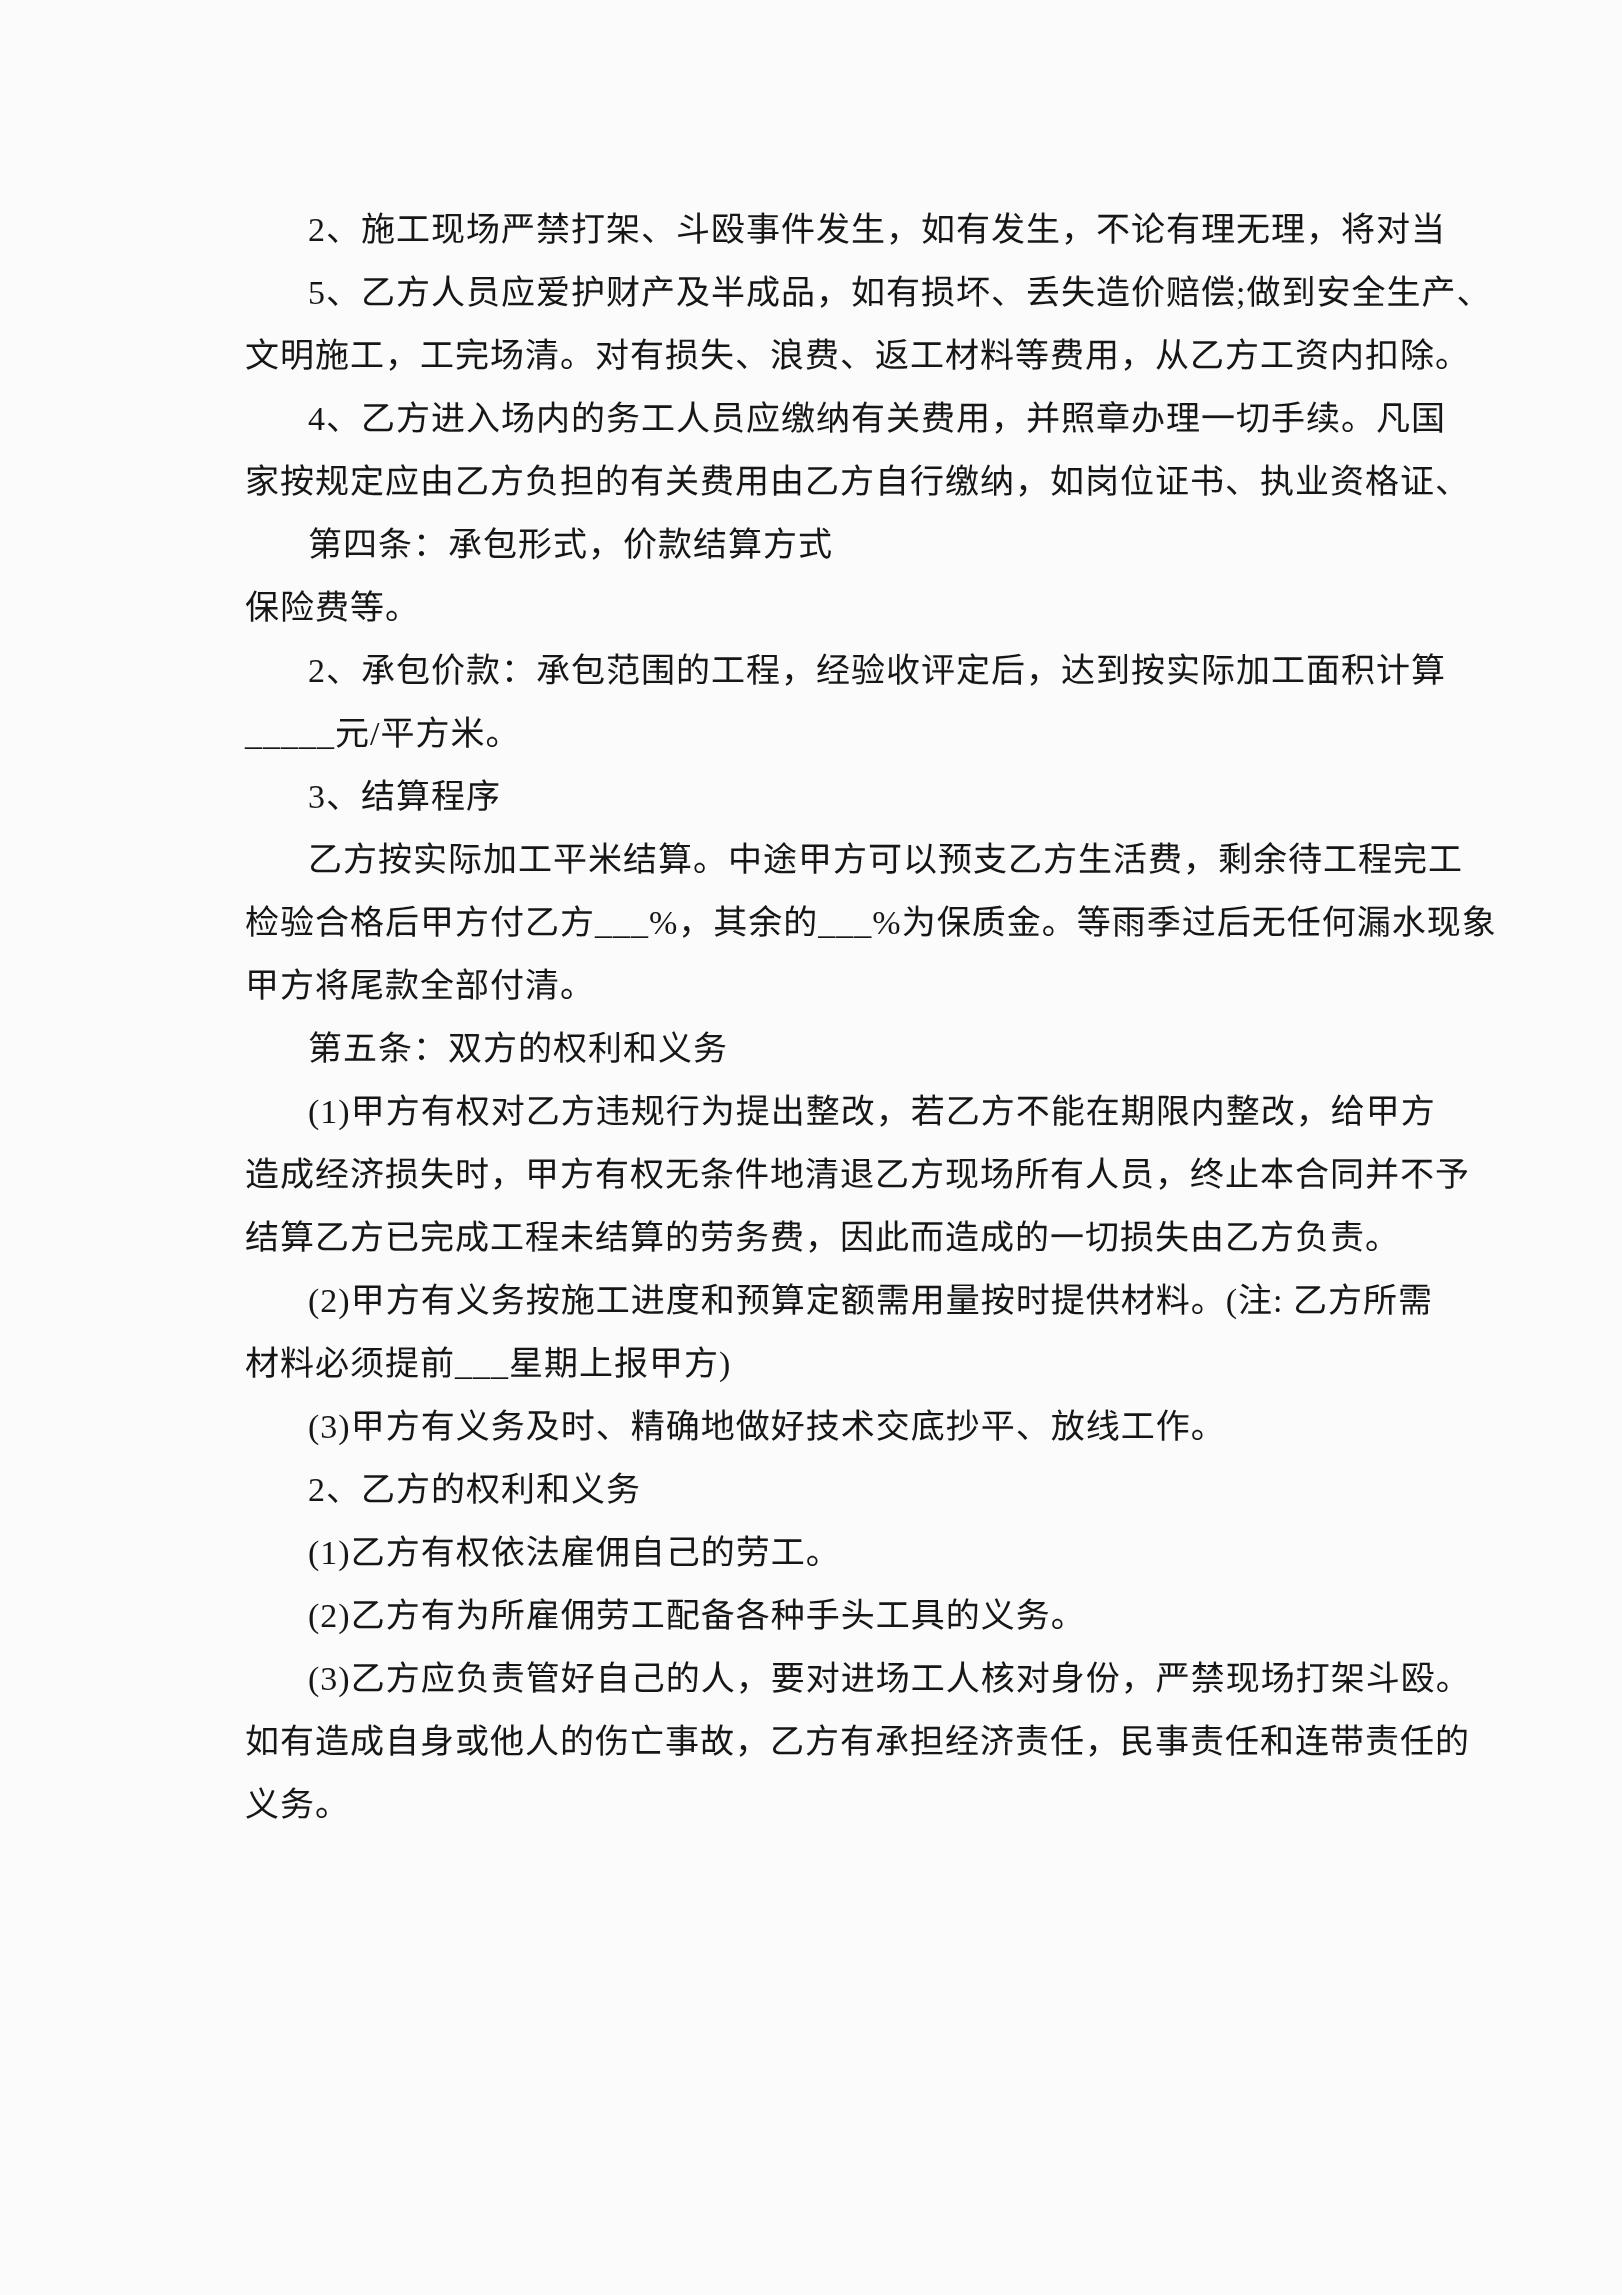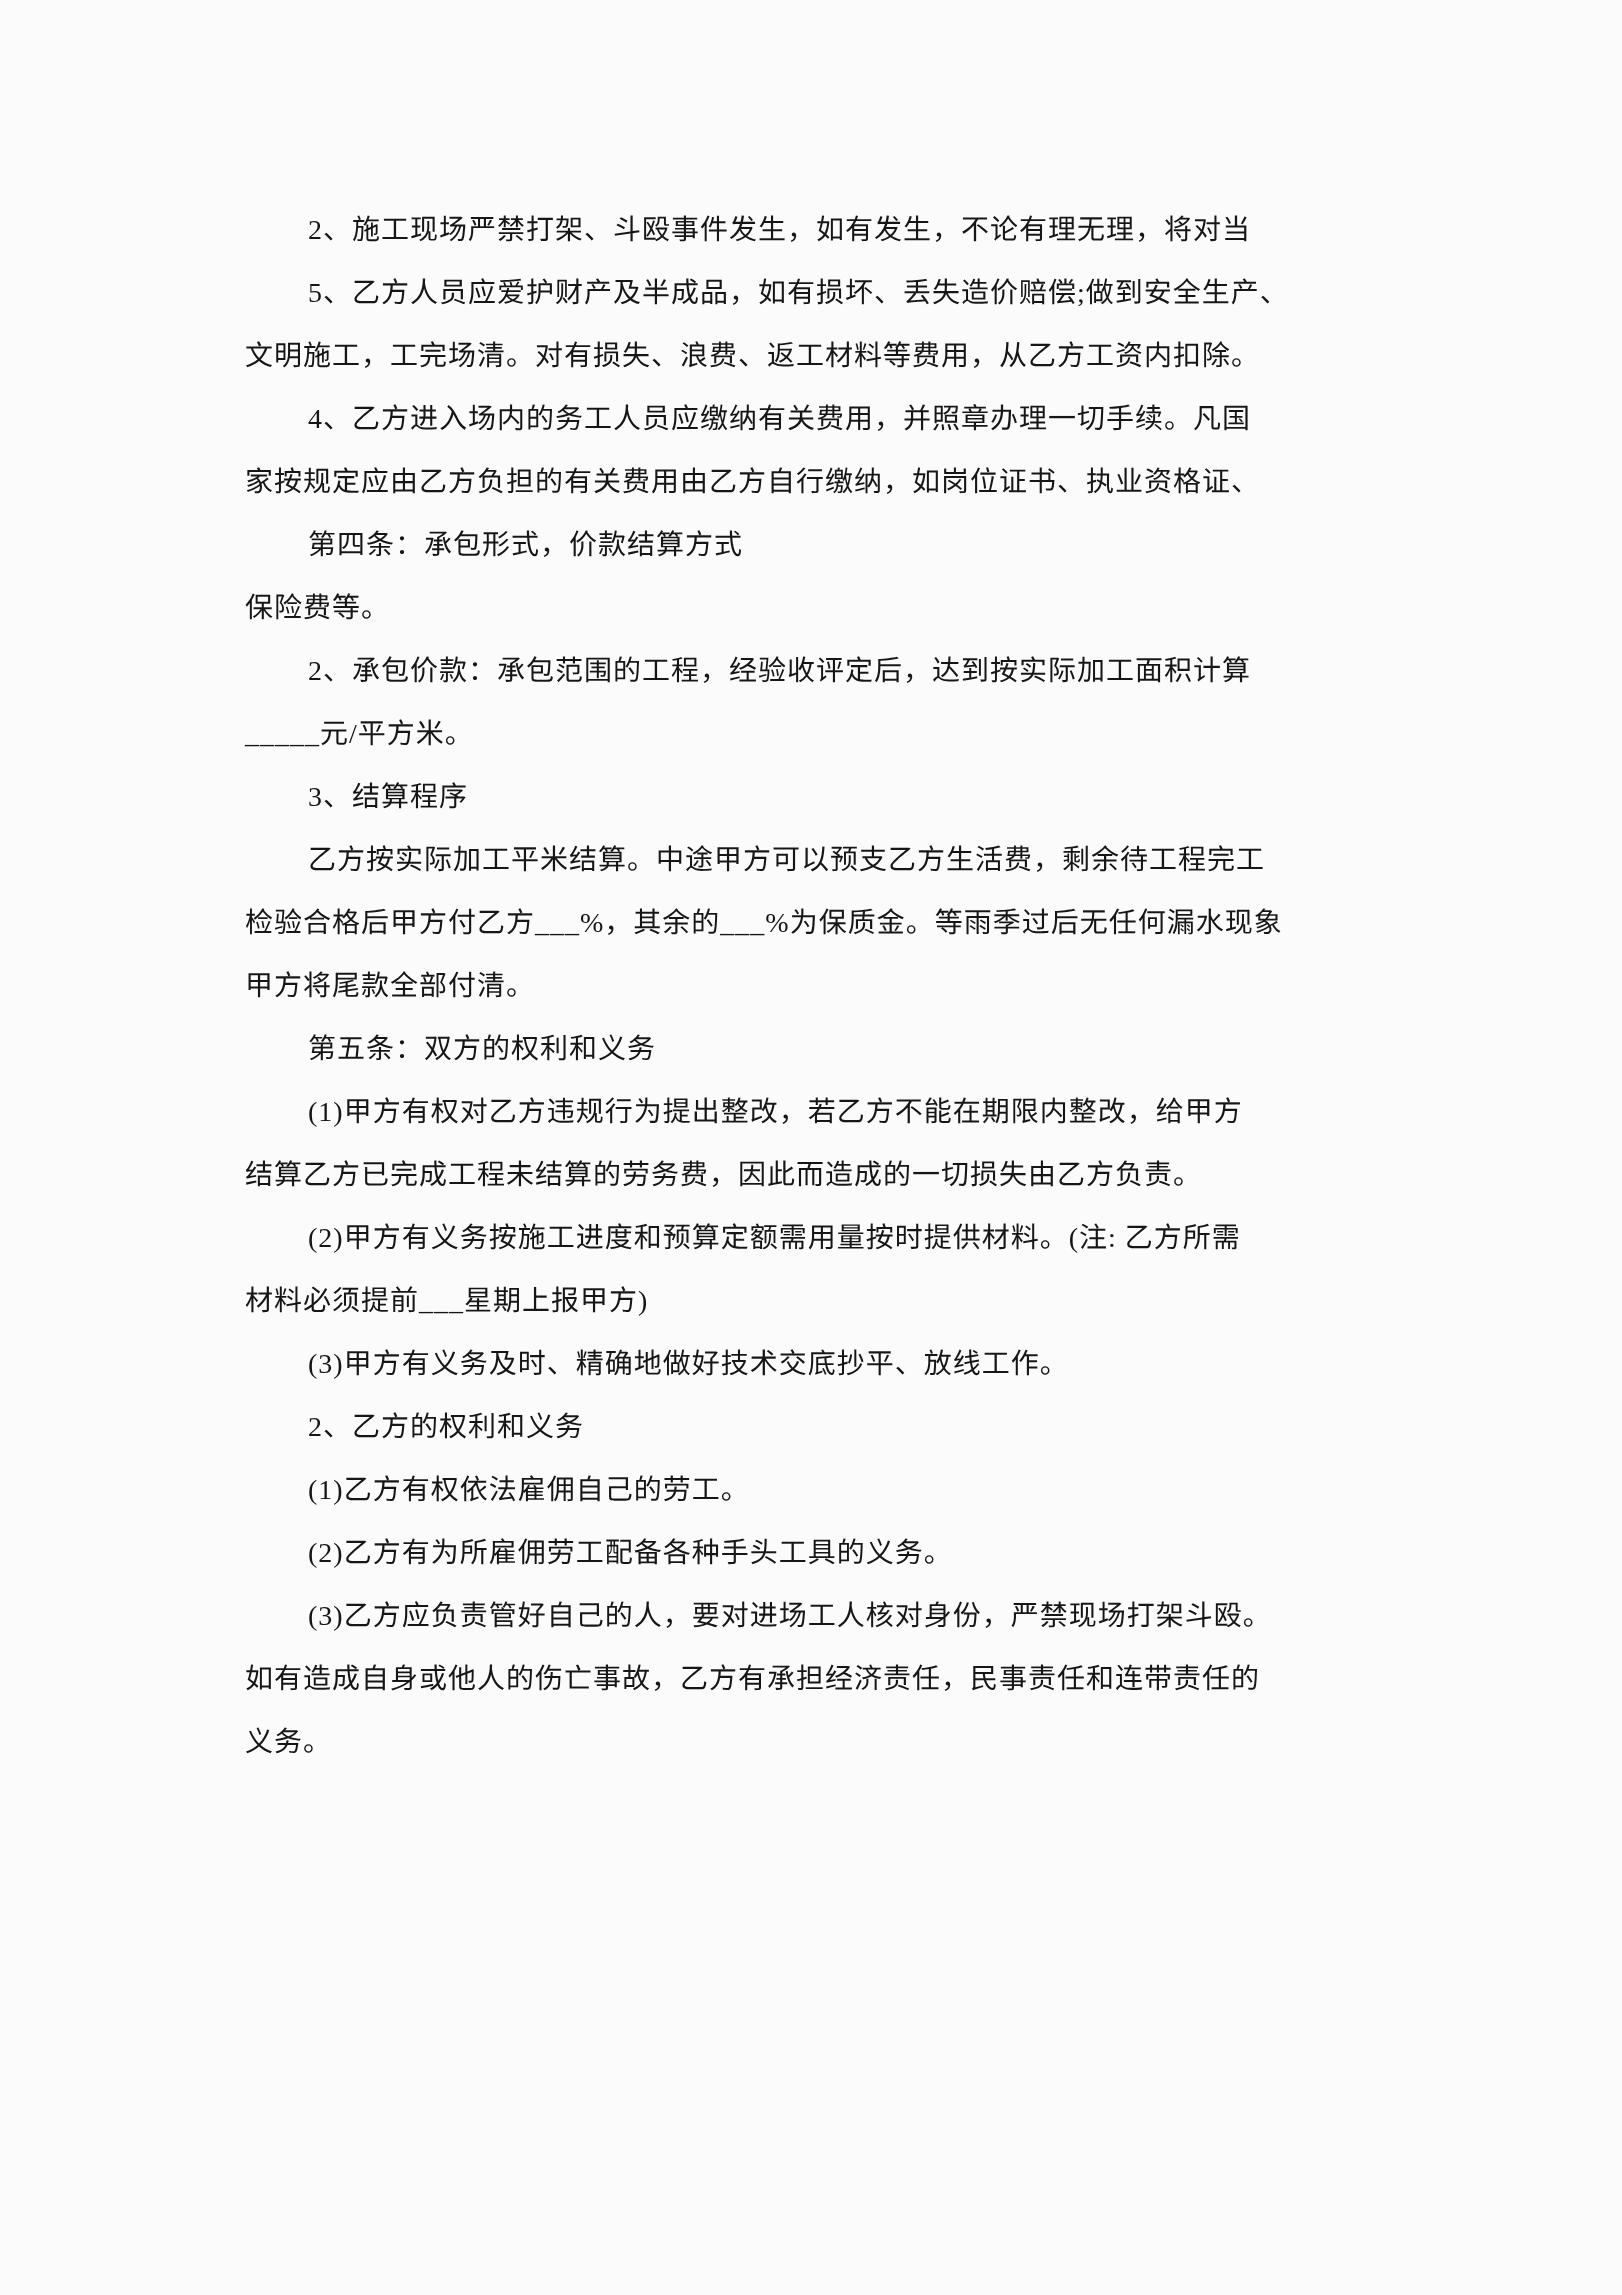--- a/index.html
+++ b/index.html
@@ -18,21 +18,21 @@
   }
   .text-block {
     position: absolute;
     left: 245px;
     top: 198px;
     width: 1178px;
   }
   .line {
     height: 63px;
     line-height: 63px;
-    font-size: 28px;
+    font-size: 34px;
     letter-spacing: 1px;
     white-space: nowrap;
   }
   .line.indent {
     padding-left: 63px; 
   }
 </style>
 </head>
 <body>
 
@@ -46,20 +46,21 @@
       <div class="line indent">第四条：承包形式，价款结算方式</div>
       <div class="line">保险费等。</div>
       <div class="line indent">2、承包价款：承包范围的工程，经验收评定后，达到按实际加工面积计算</div>
       <div class="line">_____元/平方米。</div>
       <div class="line indent">3、结算程序</div>
       <div class="line indent">乙方按实际加工平米结算。中途甲方可以预支乙方生活费，剩余待工程完工</div>
       <div class="line">检验合格后甲方付乙方___%，其余的___%为保质金。等雨季过后无任何漏水现象</div>
       <div class="line">甲方将尾款全部付清。</div>
       <div class="line indent">第五条：双方的权利和义务</div>
       <div class="line indent">(1)甲方有权对乙方违规行为提出整改，若乙方不能在期限内整改，给甲方</div>
+      <div class="line">造成经济损失时，甲方有权无条件地清退乙方现场所有人员，终止本合同并不予</div>
       <div class="line">结算乙方已完成工程未结算的劳务费，因此而造成的一切损失由乙方负责。</div>
       <div class="line indent">(2)甲方有义务按施工进度和预算定额需用量按时提供材料。(注: 乙方所需</div>
       <div class="line">材料必须提前___星期上报甲方)</div>
       <div class="line indent">(3)甲方有义务及时、精确地做好技术交底抄平、放线工作。</div>
       <div class="line indent">2、乙方的权利和义务</div>
       <div class="line indent">(1)乙方有权依法雇佣自己的劳工。</div>
       <div class="line indent">(2)乙方有为所雇佣劳工配备各种手头工具的义务。</div>
       <div class="line indent">(3)乙方应负责管好自己的人，要对进场工人核对身份，严禁现场打架斗殴。</div>
       <div class="line">如有造成自身或他人的伤亡事故，乙方有承担经济责任，民事责任和连带责任的</div>
       <div class="line">义务。</div>

